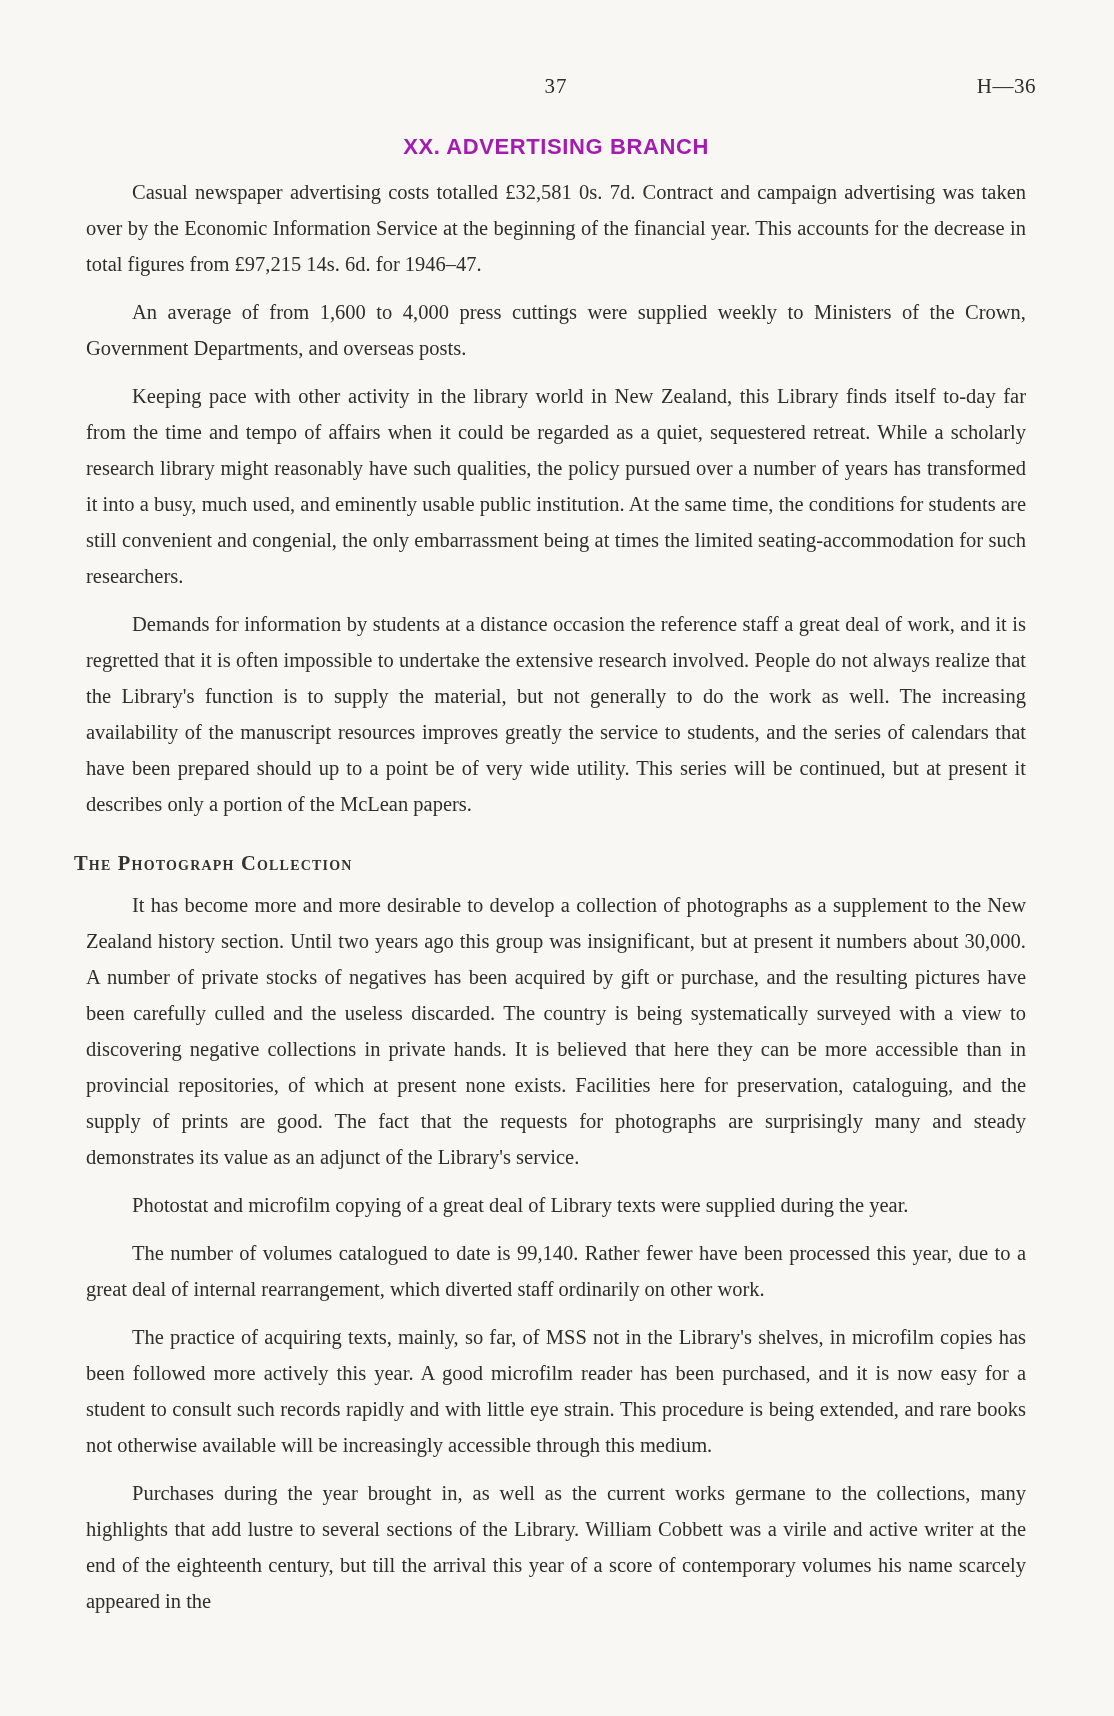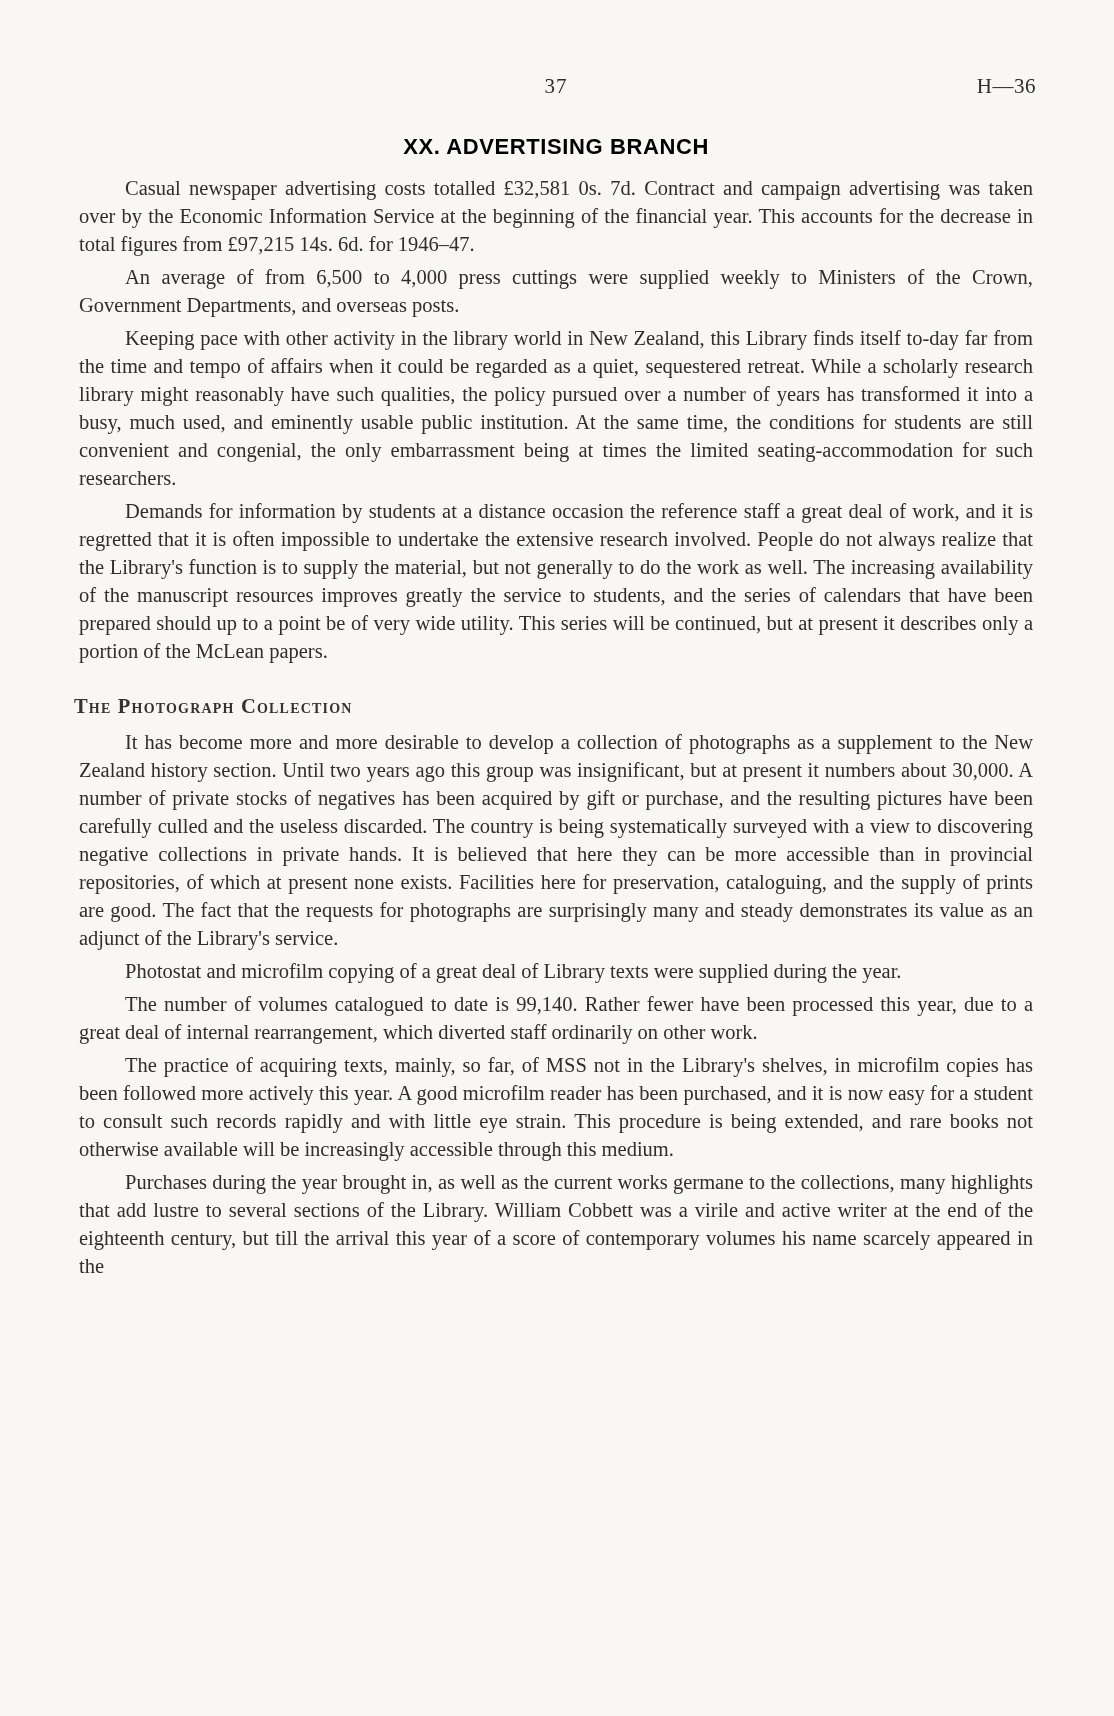--- a/index.html
+++ b/index.html
@@ -41,28 +41,28 @@
     top: 0;
     letter-spacing: 0.5px;
   }
   .section-heading {
     font-family: "Liberation Sans", sans-serif;
     font-size: 22px;
     font-weight: bold;
     text-align: center;
     letter-spacing: 0.6px;
     margin: 30px 0 14px 0;
-    color: #000000;
+    color: #a21caf;
   }
   .body-para {
     font-size: 20.5px;
-    line-height: 28px;
+    line-height: 36px;
     text-align: justify;
     text-indent: 46px;
-    margin: 5px;
+    margin: 12px;
   }
   .subsection-heading {
     font-size: 20.5px;
     font-variant: small-caps;
     font-weight: bold;
     letter-spacing: 1.2px;
     margin: 30px 0 10px 0;
     color: #34332f;
   }
 </style>
@@ -72,21 +72,21 @@
 <div class="page">
 
   <div class="page-header">
     <span class="page-number">37</span>
     <span class="doc-ref">H—36</span>
   </div>
 
   <section>
     <h2 class="section-heading">XX. ADVERTISING BRANCH</h2>
     <p class="body-para">Casual newspaper advertising costs totalled £32,581 0s. 7d. Contract and campaign advertising was taken over by the Economic Information Service at the beginning of the financial year. This accounts for the decrease in total figures from £97,215 14s. 6d. for 1946–47.</p>
-    <p class="body-para">An average of from 6,500 to 4,000 press cuttings were supplied weekly to Ministers of the Crown, Government Departments, and overseas posts.</p>
+    <p class="body-para">An average of from 1,600 to 4,000 press cuttings were supplied weekly to Ministers of the Crown, Government Departments, and overseas posts.</p>
   </section>
 
   <section>
     <p class="body-para">Keeping pace with other activity in the library world in New Zealand, this Library finds itself to-day far from the time and tempo of affairs when it could be regarded as a quiet, sequestered retreat. While a scholarly research library might reasonably have such qualities, the policy pursued over a number of years has transformed it into a busy, much used, and eminently usable public institution. At the same time, the conditions for students are still convenient and congenial, the only embarrassment being at times the limited seating-accommodation for such researchers.</p>
     <p class="body-para">Demands for information by students at a distance occasion the reference staff a great deal of work, and it is regretted that it is often impossible to undertake the extensive research involved. People do not always realize that the Library's function is to supply the material, but not generally to do the work as well. The increasing availability of the manuscript resources improves greatly the service to students, and the series of calendars that have been prepared should up to a point be of very wide utility. This series will be continued, but at present it describes only a portion of the McLean papers.</p>
 
     <h3 class="subsection-heading">The Photograph Collection</h3>
     <p class="body-para">It has become more and more desirable to develop a collection of photographs as a supplement to the New Zealand history section. Until two years ago this group was insignificant, but at present it numbers about 30,000. A number of private stocks of negatives has been acquired by gift or purchase, and the resulting pictures have been carefully culled and the useless discarded. The country is being systematically surveyed with a view to discovering negative collections in private hands. It is believed that here they can be more accessible than in provincial repositories, of which at present none exists. Facilities here for preservation, cataloguing, and the supply of prints are good. The fact that the requests for photographs are surprisingly many and steady demonstrates its value as an adjunct of the Library's service.</p>
     <p class="body-para">Photostat and microfilm copying of a great deal of Library texts were supplied during the year.</p>
 

